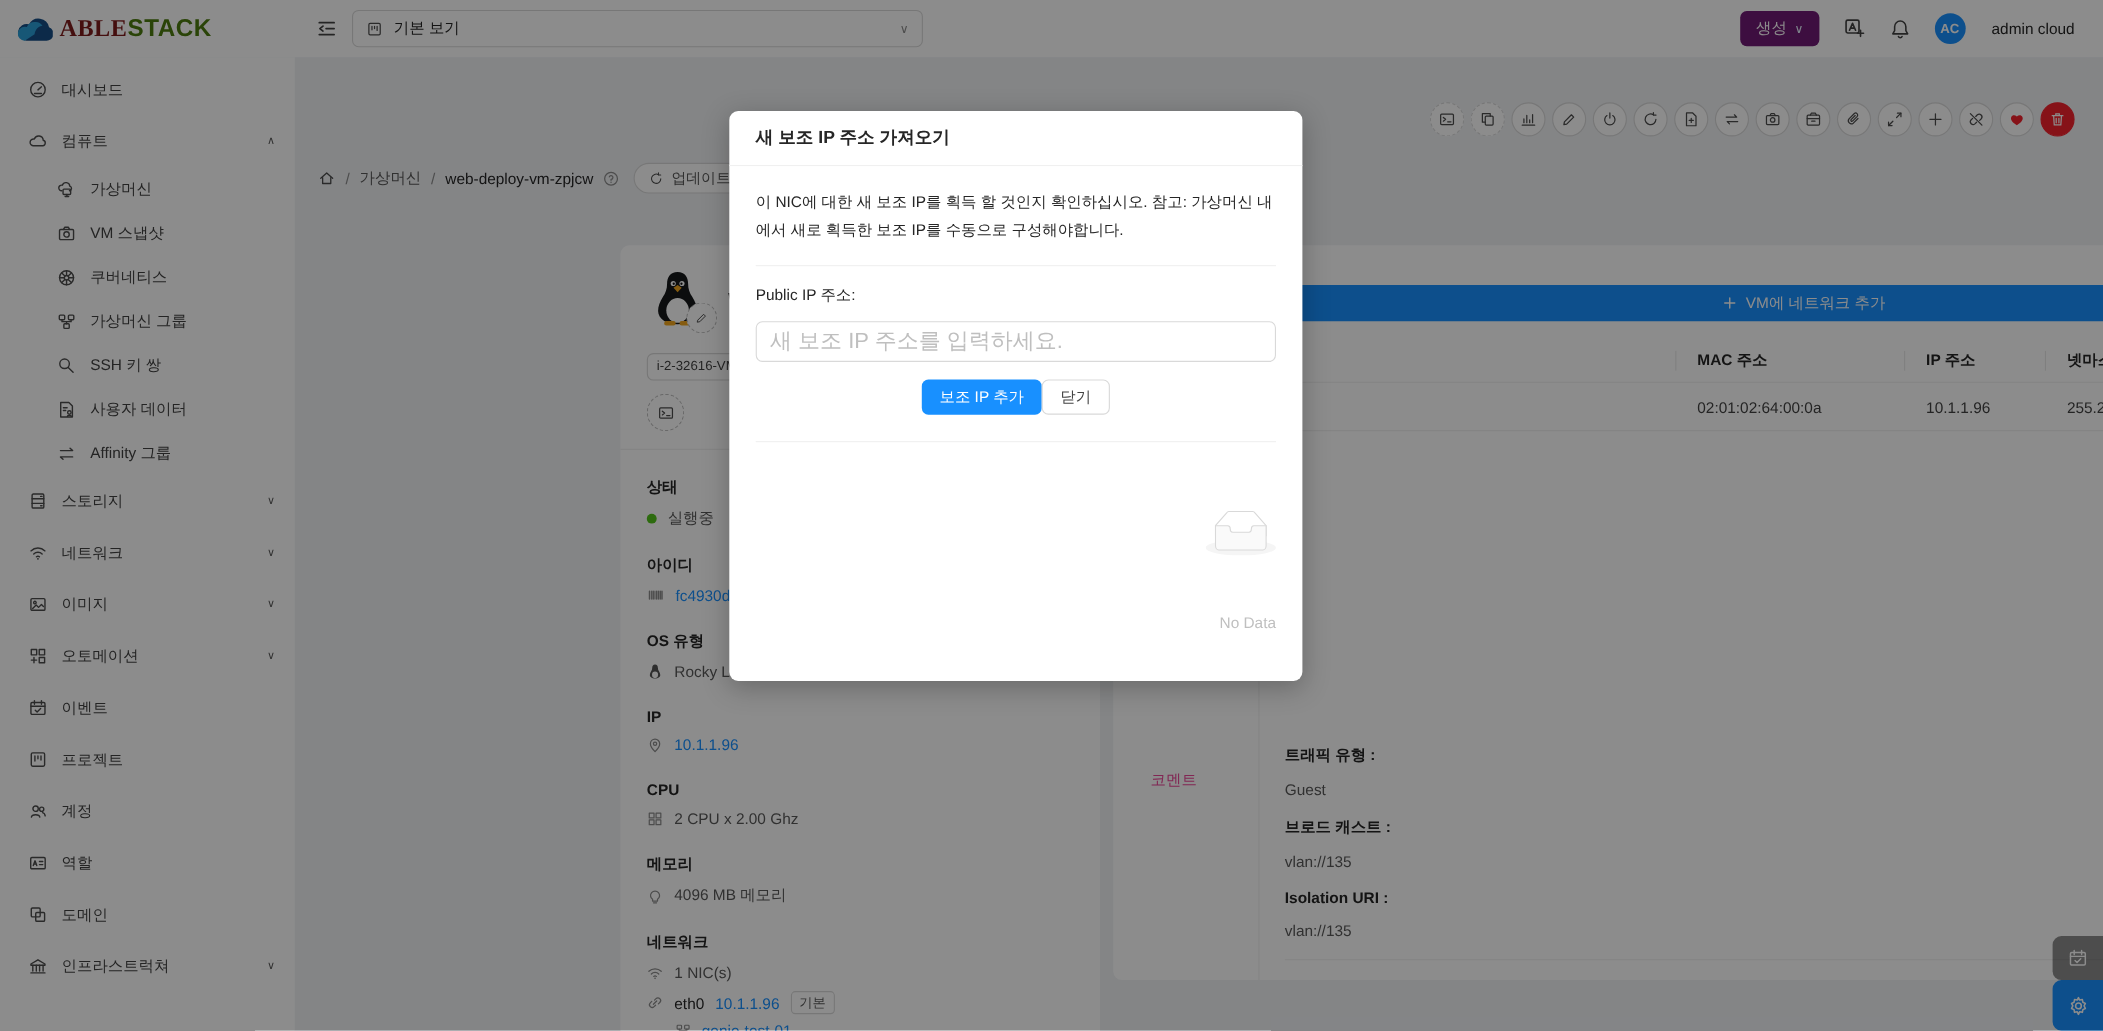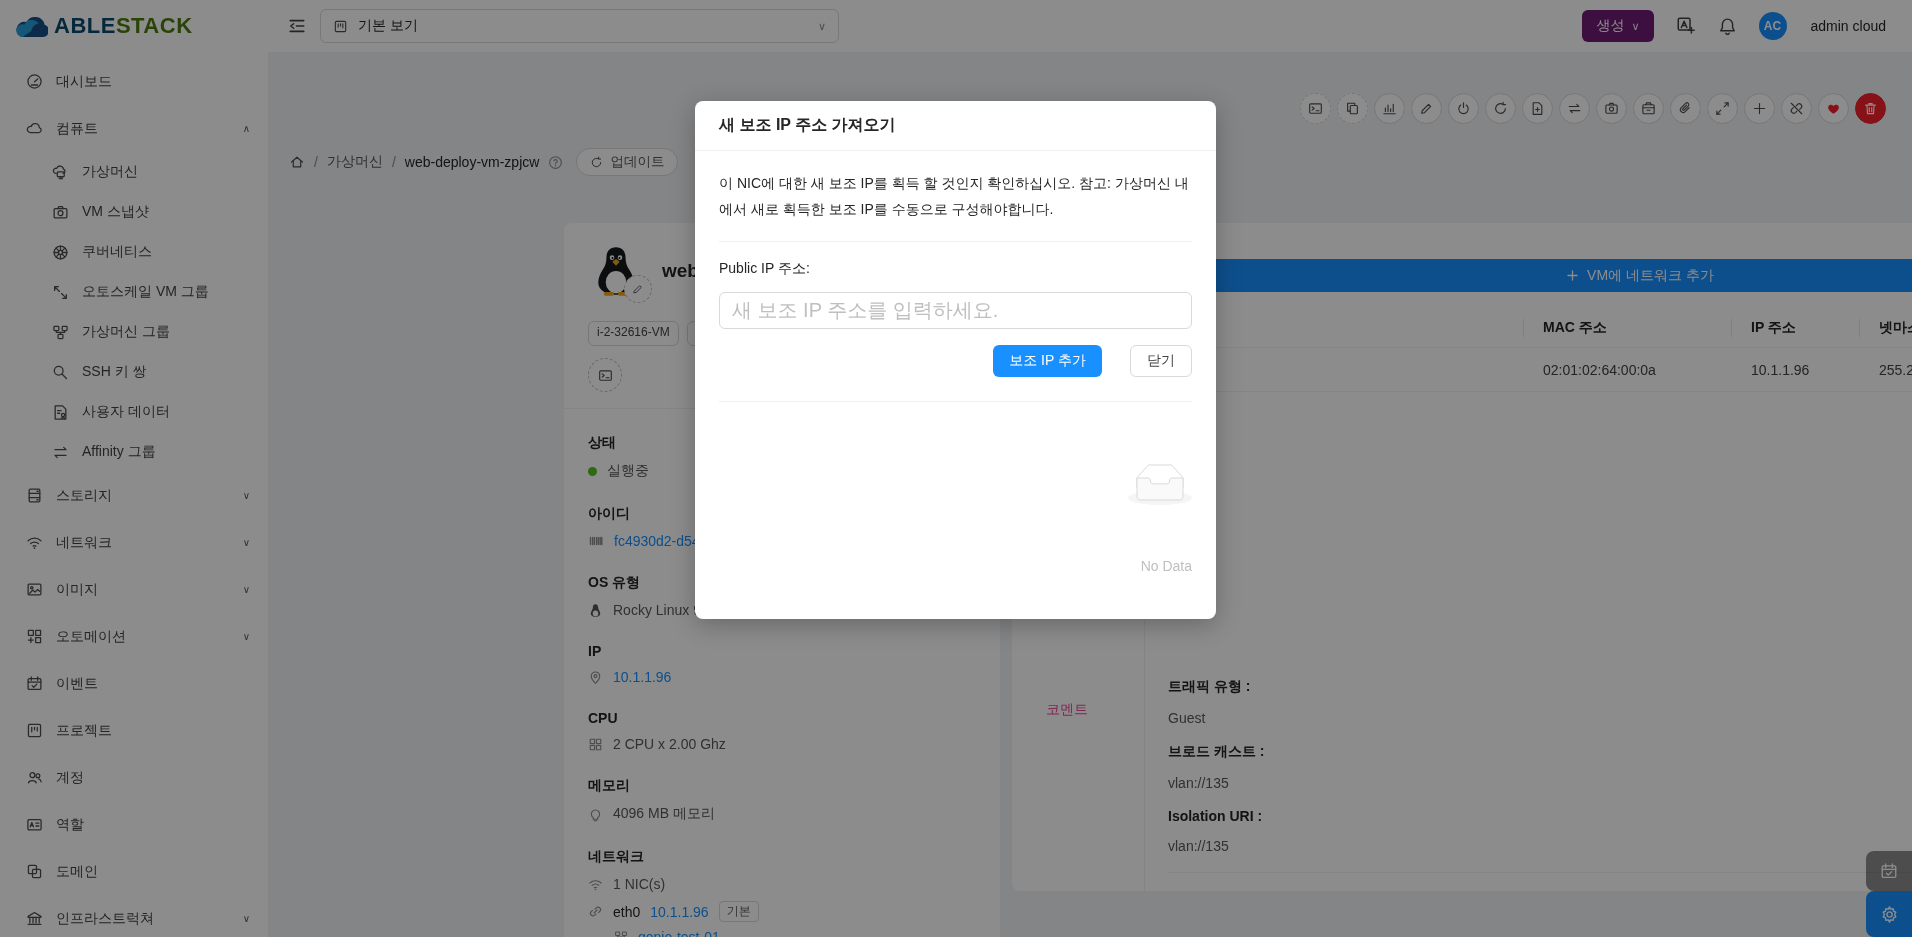--- a/index.html
+++ b/index.html
@@ -5,21 +5,21 @@
   html,body{margin:0;padding:0;}
   body{width:1912px;height:937px;overflow:hidden;position:relative;background:#f0f2f5;
        font-family:"Liberation Sans","DejaVu Sans",sans-serif;font-size:14px;color:#262626;}
   svg{display:block;}
   .ic{stroke:#4d4d4d;fill:none;stroke-width:1.2;stroke-linecap:round;stroke-linejoin:round;}
 
   
   .topbar{position:absolute;top:0;left:0;right:0;height:52px;background:#fff;z-index:10;display:flex;align-items:center;}
   .logo{width:268px;display:flex;align-items:center;padding-left:14px;box-sizing:border-box;}
   .logo-text{font-size:22px;font-weight:800;letter-spacing:.5px;margin-left:6px;}
-  .logo-able{color:#0c4a6e;}
+  .logo-able{color:#7f1d1d;font-family:Liberation Serif, serif;}
   .logo-stack{color:#4d7c0f;}
   .fold-btn{margin-left:20px;cursor:pointer;}
   .view-select{margin-left:14px;width:519px;height:34px;border:1px solid #d9d9d9;border-radius:6px;background:#fff;
     display:flex;align-items:center;padding:0 12px;box-sizing:border-box;color:#262626;}
   .view-select .vtxt{margin-left:10px;flex:1;}
   .chev{color:#8c8c8c;font-size:11px;}
   .top-right{margin-left:auto;display:flex;align-items:center;gap:22px;padding-right:26px;}
   .btn-create{height:32px;background:#701a75;color:#fff;border:none;border-radius:6px;padding:0 14px;
     font-size:14px;display:flex;align-items:center;gap:7px;cursor:pointer;}
   .btn-create .chev{color:#e6f4ff;}
@@ -90,31 +90,31 @@
   .nd-val{color:#595959;margin-top:14px;}
 
   
   .float-btn{position:absolute;right:0;width:46px;display:flex;align-items:center;justify-content:center;
     border-radius:8px 0 0 8px;cursor:pointer;z-index:400;}
   .float-usage{top:851px;height:40px;background:rgba(0,0,0,0.45);}
   .float-gear{top:891px;height:46px;background:#1890ff;}
 
   
   .mask{position:absolute;inset:0;background:rgba(0,0,0,0.45);z-index:500;}
-  .modal{position:absolute;left:695px;top:101px;width:521px;height:518px;background:#fff;border-radius:8px;
+  .modal{position:absolute;left:663px;top:101px;width:521px;height:518px;background:#fff;border-radius:8px;
     z-index:600;box-shadow:0 6px 24px rgba(0,0,0,.25);box-sizing:border-box;}
   .m-head{padding:14px 24px;border-bottom:1px solid #f0f0f0;font-size:16px;font-weight:600;color:#262626;}
   .m-body{padding:20px 24px 0 24px;}
   .m-text{line-height:1.85;color:#262626;}
   .m-div{height:1px;background:#f0f0f0;margin:18px 0;}
   .m-label{color:#262626;margin-top:2px;}
   .m-input{margin-top:14px;width:100%;height:37px;border:1px solid #d9d9d9;border-radius:6px;box-sizing:border-box;
     padding:0 12px;font-size:20px;font-family:inherit;color:#262626;}
   .m-input::placeholder{color:#bfbfbf;}
-  .m-btns{display:flex;justify-content:flex-end;gap:28px;margin-top:16px;}
+  .m-btns{display:flex;justify-content:center;gap:0;margin-top:16px;}
   .btn-primary{height:32px;background:#1890ff;color:#fff;border:none;border-radius:6px;padding:0 16px;
     font-size:14px;cursor:pointer;}
   .btn-default{height:32px;background:#fff;color:#434343;border:1px solid #d9d9d9;border-radius:6px;padding:0 16px;
     font-size:14px;cursor:pointer;}
   .m-empty{margin-top:62px;display:flex;flex-direction:column;align-items:flex-end;gap:39px;}
   .m-empty-text{margin-top:14px;color:#bfbfbf;}
 </style>
 </head>
 <body>
 
@@ -211,29 +211,20 @@
   </div>
   <div class="s-item child">
     <span class="s-ico">
         <svg class="ic" width="17" height="17" viewBox="0 0 16 16">
           <circle cx="8" cy="8" r="6"></circle>
           <circle cx="8" cy="8" r="1.9"></circle>
           <path d="M8 2v4.1M8 9.9V14M2 8h4.1M9.9 8H14M3.9 3.9l2.7 2.7M12.1 12.1L9.4 9.4M12.1 3.9L9.4 6.6M3.9 12.1l2.7-2.7"></path>
         </svg>
       </span>
     <span class="s-label">쿠버네티스</span>
-  </div>
-  <div class="s-item child">
-    <span class="s-ico">
-        <svg class="ic" width="17" height="17" viewBox="0 0 16 16">
-          <path d="M2.5 6V2.5H6M2.5 2.5L7 7"></path>
-          <path d="M13.5 10v3.5H10M13.5 13.5L9 9"></path>
-        </svg>
-      </span>
-    <span class="s-label">오토스케일 VM 그룹</span>
   </div>
   <div class="s-item child">
     <span class="s-ico">
         <svg class="ic" width="17" height="17" viewBox="0 0 16 16">
           <rect x="1.8" y="2.3" width="4.6" height="4" rx=".8"></rect>
           <rect x="9.6" y="2.3" width="4.6" height="4" rx=".8"></rect>
           <rect x="5.7" y="9.7" width="4.6" height="4" rx=".8"></rect>
           <path d="M4.1 6.3v1.6h7.8V6.3M8 7.9v1.8"></path>
         </svg>
       </span>

